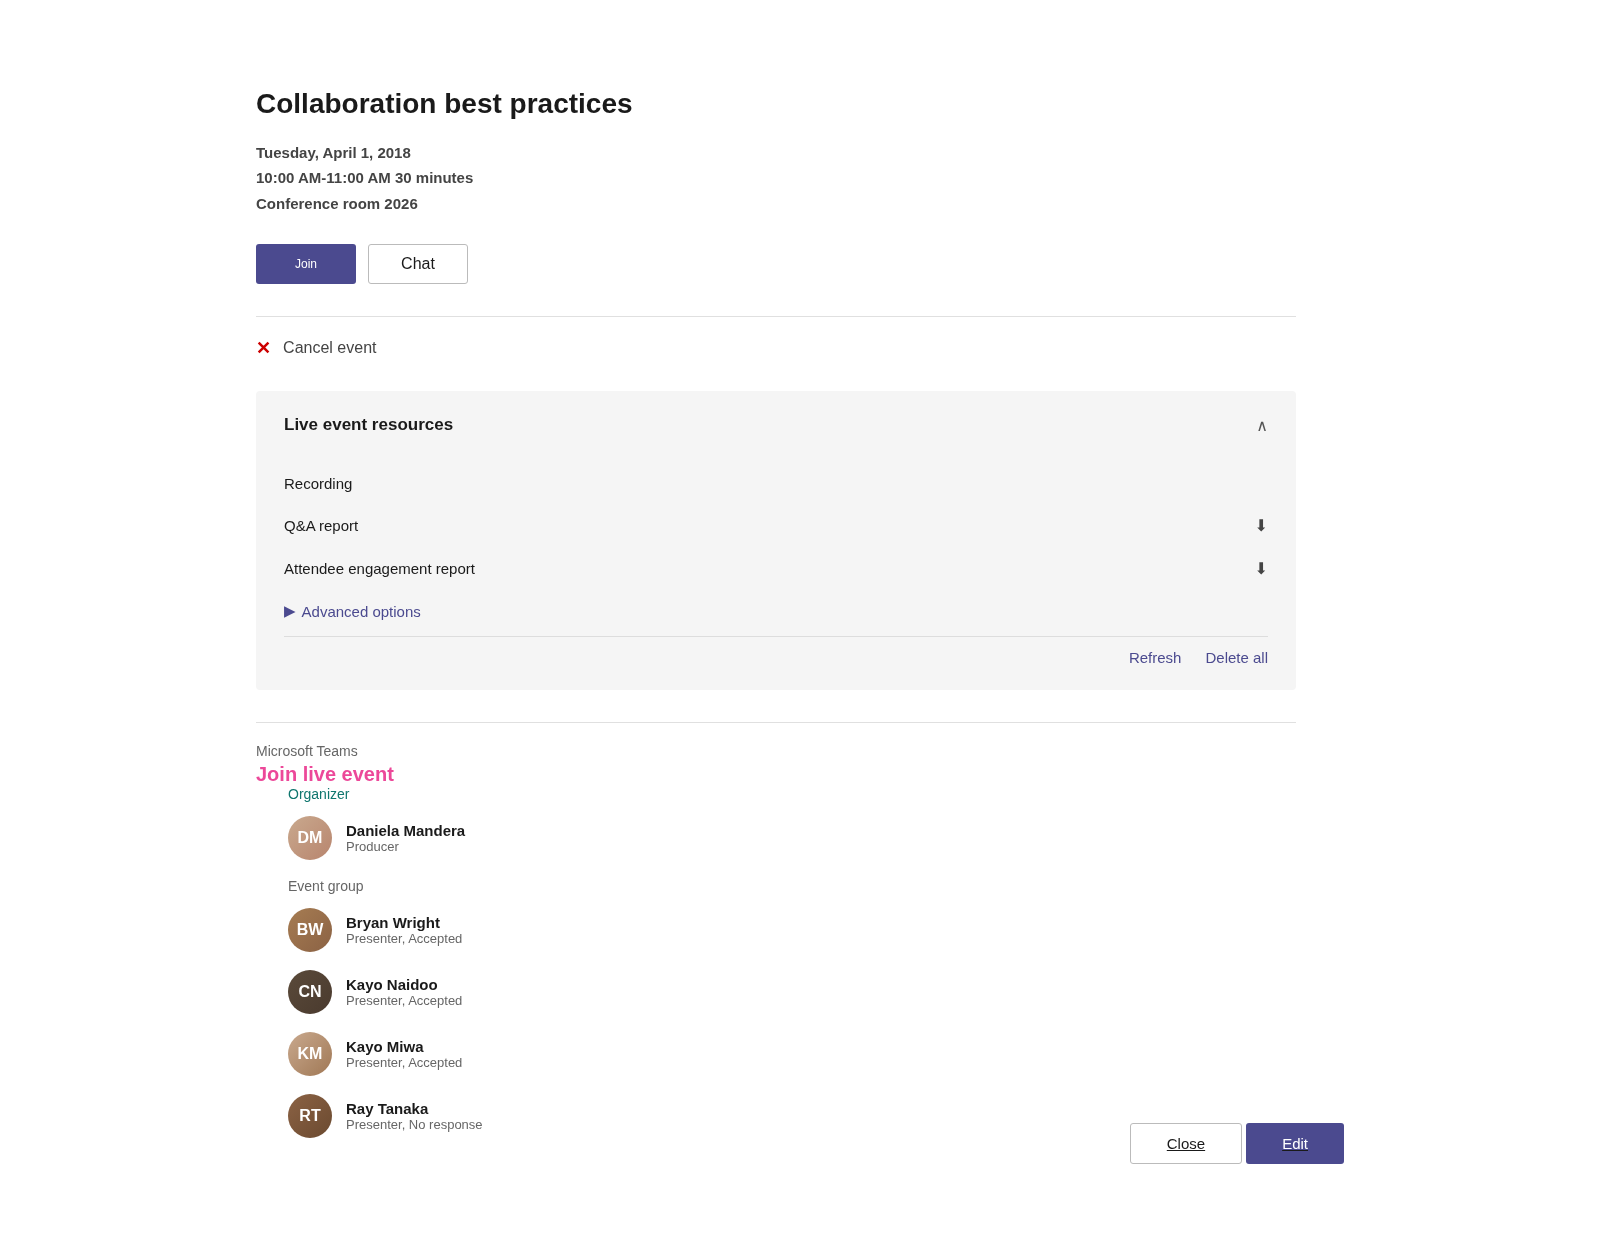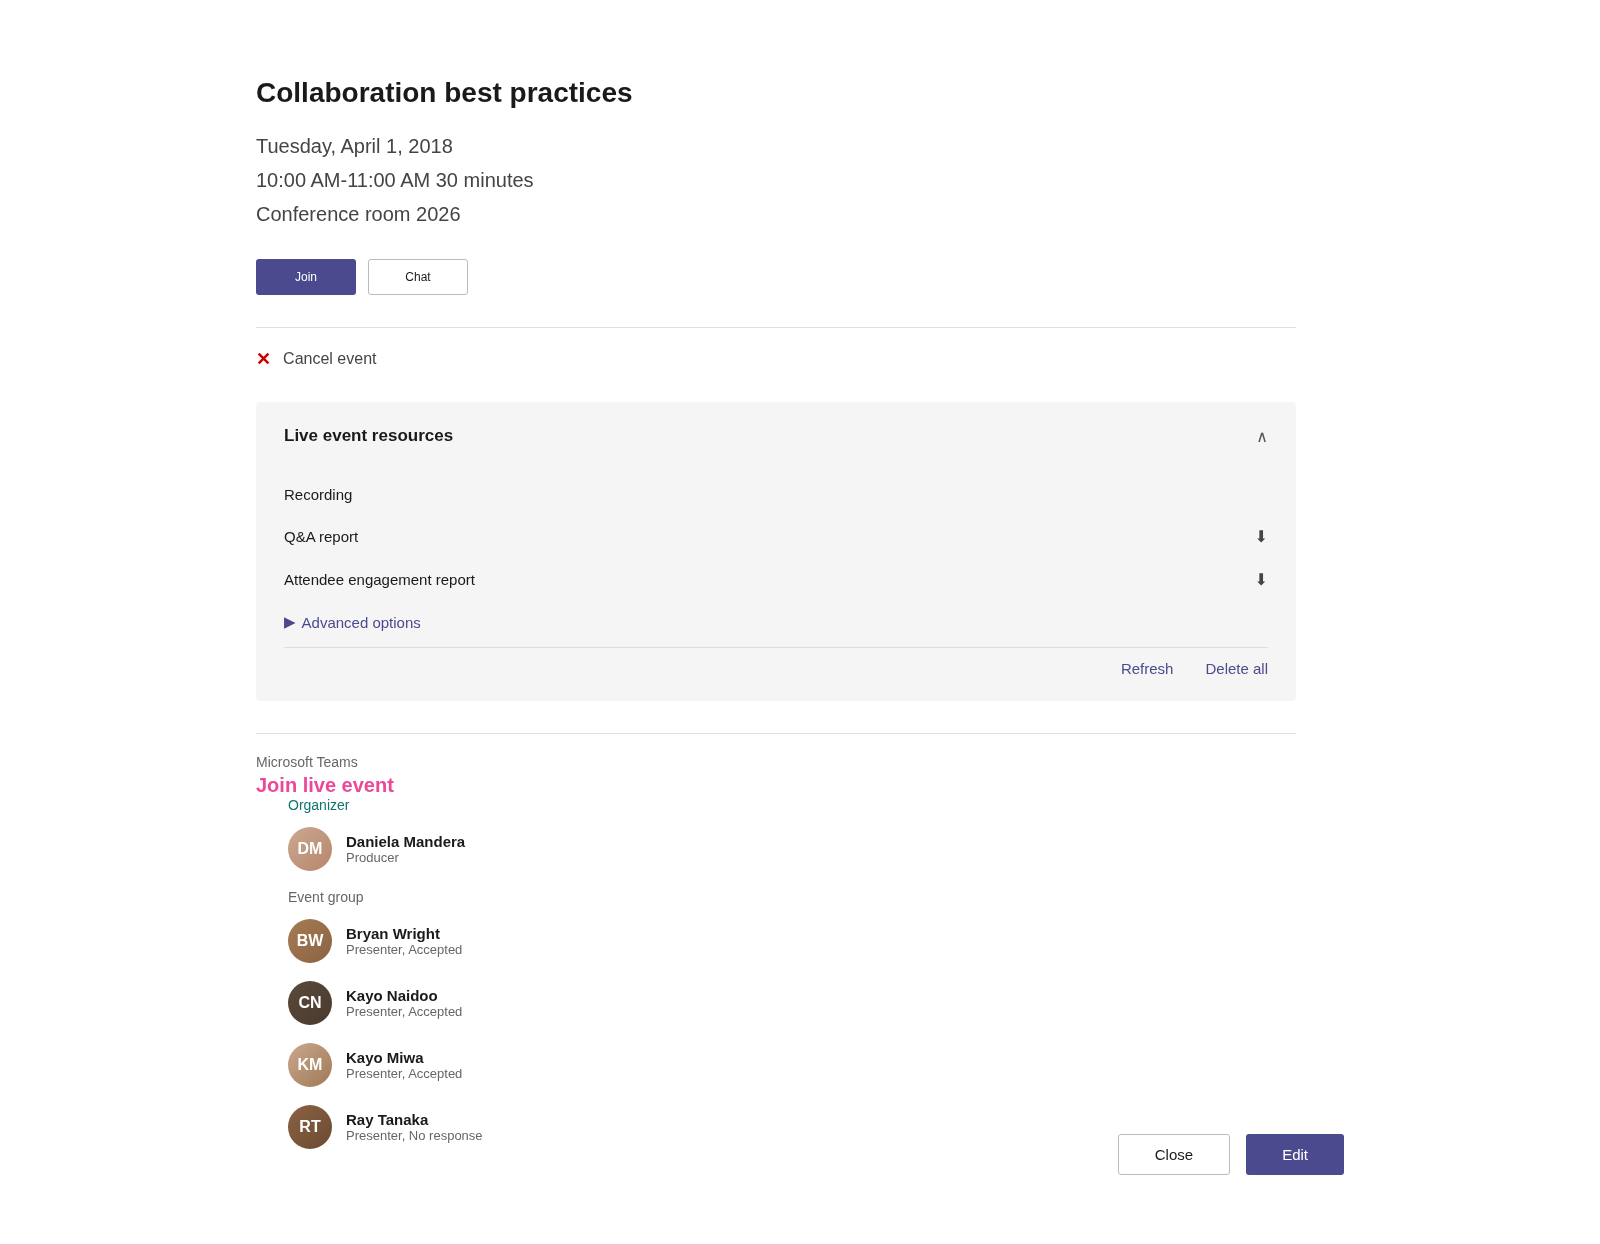--- a/index.html
+++ b/index.html
@@ -32,24 +32,25 @@
       padding-left: 32px;
       border-left: none;
     }
     .event-title {
       font-size: 28px;
       font-weight: 600;
       color: #1a1a1a;
       margin-bottom: 20px;
     }
     .event-meta {
-      font-size: 20px;
+      font-size: 15px;
       color: #444;
       line-height: 1.7;
       margin-bottom: 28px;
+      font-weight: bold;
     }
     .action-buttons {
       display: flex;
       gap: 12px;
       margin-bottom: 32px;
     }
     .btn-join {
       background: #4b4a8f;
       color: #fff;
       border: none;
@@ -58,21 +59,21 @@
       font-weight: 500;
       cursor: pointer;
       border-radius: 3px;
       min-width: 100px;
     }
     .btn-chat {
       background: #fff;
       color: #1a1a1a;
       border: 1.5px solid #bbb;
       padding: 10px 32px;
-      font-size: 12px;
+      font-size: 16px;
       font-weight: 500;
       cursor: pointer;
       border-radius: 3px;
       min-width: 100px;
     }
     .divider {
       border: none;
       border-top: 1px solid #e0e0e0;
       margin: 8px 0 20px 0;
     }
@@ -136,21 +137,21 @@
       font-size: 15px;
       cursor: pointer;
       margin-top: 12px;
       display: flex;
       align-items: center;
       gap: 6px;
     }
     .resources-footer {
       display: flex;
       justify-content: flex-end;
-      gap: 32px;
+      gap: 24px;
       margin-top: 16px;
       padding-top: 12px;
       border-top: 1px solid #ddd;
     }
     .footer-action {
       color: #4b4a8f;
       font-size: 15px;
       cursor: pointer;
       background: none;
       border: none;
@@ -205,21 +206,22 @@
       color: #666;
       margin-bottom: 14px;
       margin-top: 8px;
     }
     
     .bottom-buttons {
       position: absolute;
       bottom: 40px;
       right: 56px;
       display: flex;
-      gap: 16px;
+      gap: 4px;
+      text-decoration: underline;
     }
     .btn-close {
       background: #fff;
       color: #1a1a1a;
       border: 1.5px solid #bbb;
       padding: 11px 36px;
       font-size: 15px;
       cursor: pointer;
       border-radius: 3px;
       font-family: inherit;

